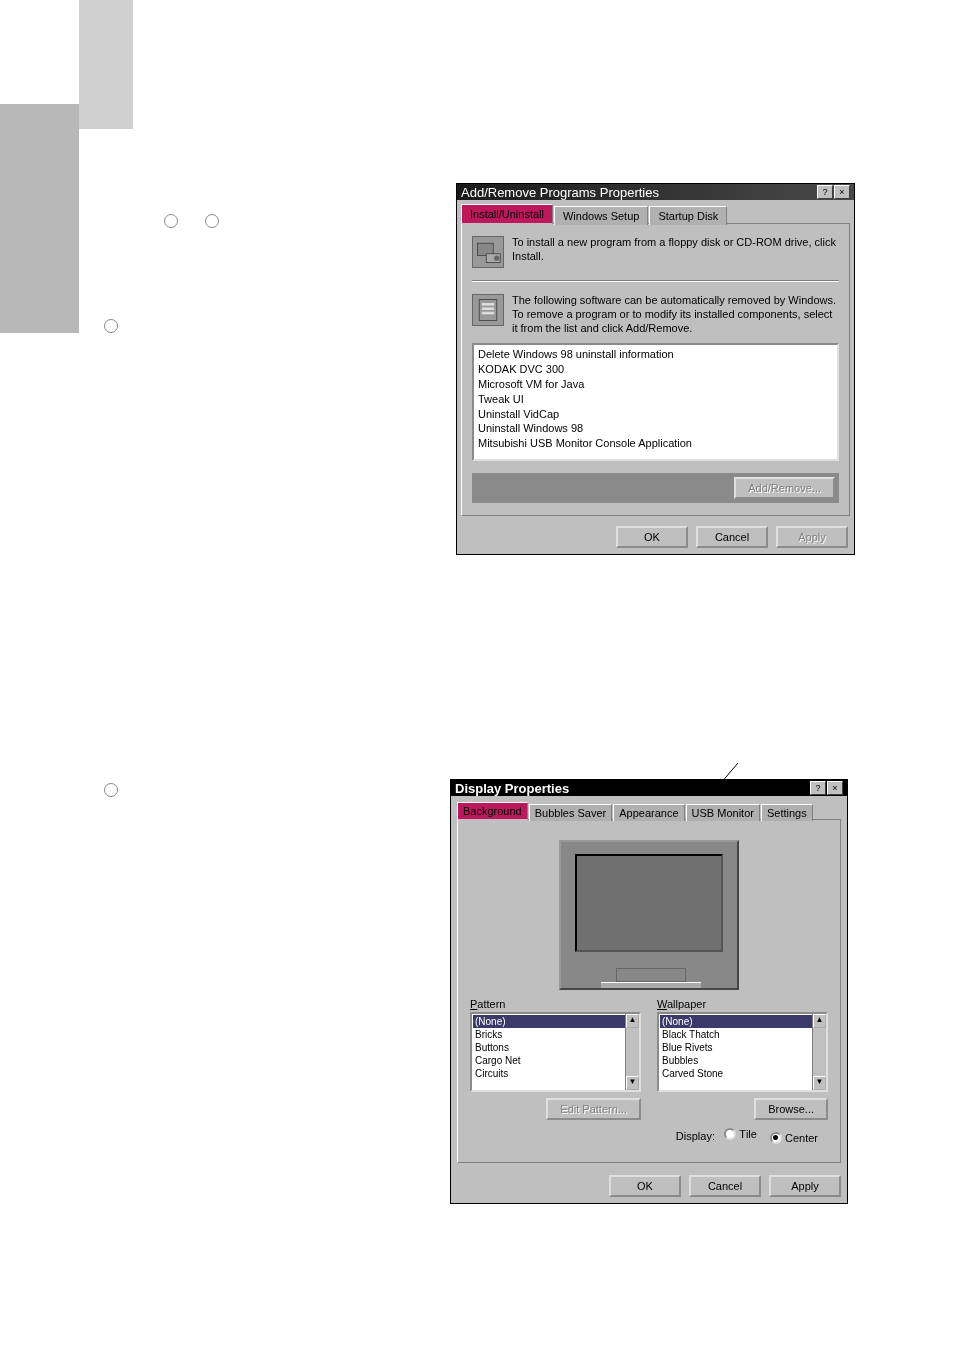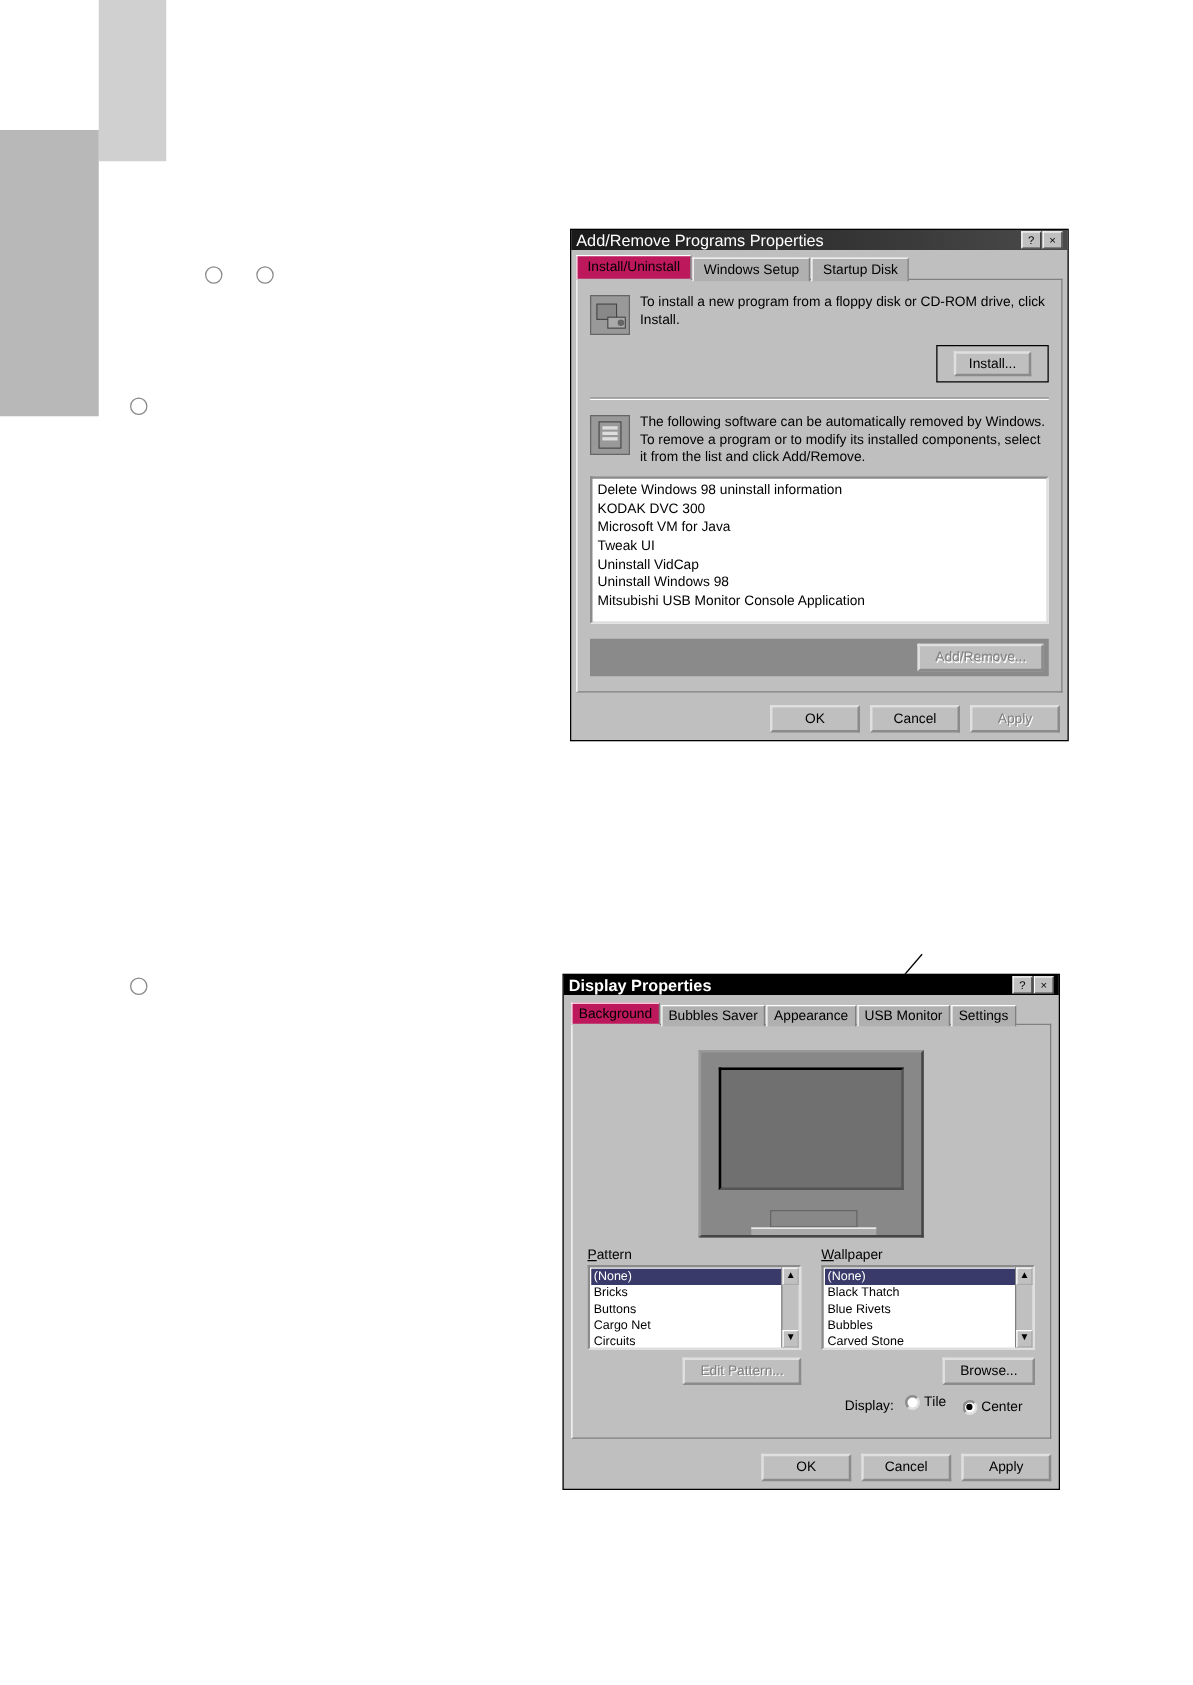--- a/index.html
+++ b/index.html
@@ -56,21 +56,21 @@
     .monitor-preview { margin: 14px auto 8px auto; width: 180px; height: 150px; background: #888; border: 2px outset #999; position: relative; }
     .monitor-screen { position: absolute; left: 14px; top: 12px; right: 14px; bottom: 36px; background: #707070; border: 2px inset #555; }
     .monitor-stand { position: absolute; left: 55px; bottom: 6px; width: 70px; height: 14px; background: #888; border: 1px solid #666; }
     .monitor-base { position: absolute; left: 40px; bottom: 0; width: 100px; height: 6px; background: #aaa; border-top: 1px solid #fff; }
     
     .twocol { display: flex; gap: 16px; padding: 0 12px 8px 12px; }
     .col { flex: 1; }
     .col-label { font-size: 11px; margin-bottom: 2px; }
     .col-label .ul { text-decoration: underline; }
     
-    .smallist { background: #fff; border: 2px inset #dfdfdf; height: 68px; font-size: 10px; position: relative; padding: 1px; }
+    .smallist { background: #fff; border: 2px inset #dfdfdf; height: 80px; font-size: 10px; position: relative; padding: 1px; }
     .smallist .item { padding: 0 2px; line-height: 1.3; }
     .smallist .item.sel { background: #000080; color: #fff; background: #3a3a6a; color: #fff; }
     .smallist .sbar { position: absolute; right: 0; top: 0; bottom: 0; width: 14px; background: #c0c0c0; border-left: 1px solid #808080; }
     .smallist .sbar .arr { height: 14px; background: #c0c0c0; border: 1px outset #fff; font-size: 8px; text-align: center; }
     
     .radio { display: inline-flex; align-items: center; font-size: 11px; margin-right: 10px; }
     .radio .dot { width: 12px; height: 12px; border-radius: 50%; background: #fff; border: 2px inset #dfdfdf; margin-right: 3px; display: inline-flex; align-items: center; justify-content: center; }
     .radio .dot.on::after { content: ""; width: 5px; height: 5px; background: #000; border-radius: 50%; }
     
     .pointer-line { position: absolute; left: 702px; top: 763px; width: 36px; height: 42px; }
@@ -108,23 +108,20 @@
   <div class="tabpanel">
     <div class="row">
       <div class="iconbox">
         <svg class="pcicon" viewBox="0 0 32 32">
             <rect x="4" y="6" width="18" height="14" fill="#888" stroke="#444"></rect>
             <rect x="14" y="18" width="16" height="10" fill="#aaa" stroke="#444"></rect>
             <circle cx="26" cy="23" r="3" fill="#666"></circle>
           </svg>
       </div>
       <div class="desc">To install a new program from a floppy disk or CD-ROM drive, click Install.</div>
-    </div>
-    <div class="btnrow">
-      <button class="btn focused"><span class="inner">Install...</span></button>
     </div>
     <div class="hr"></div>
     <div class="row">
       <div class="iconbox">
         <svg class="pcicon" viewBox="0 0 32 32">
             <rect x="6" y="4" width="20" height="24" fill="#999" stroke="#444"></rect>
             <rect x="9" y="8" width="14" height="3" fill="#ddd"></rect>
             <rect x="9" y="13" width="14" height="3" fill="#ddd"></rect>
             <rect x="9" y="18" width="14" height="3" fill="#ddd"></rect>
           </svg>

